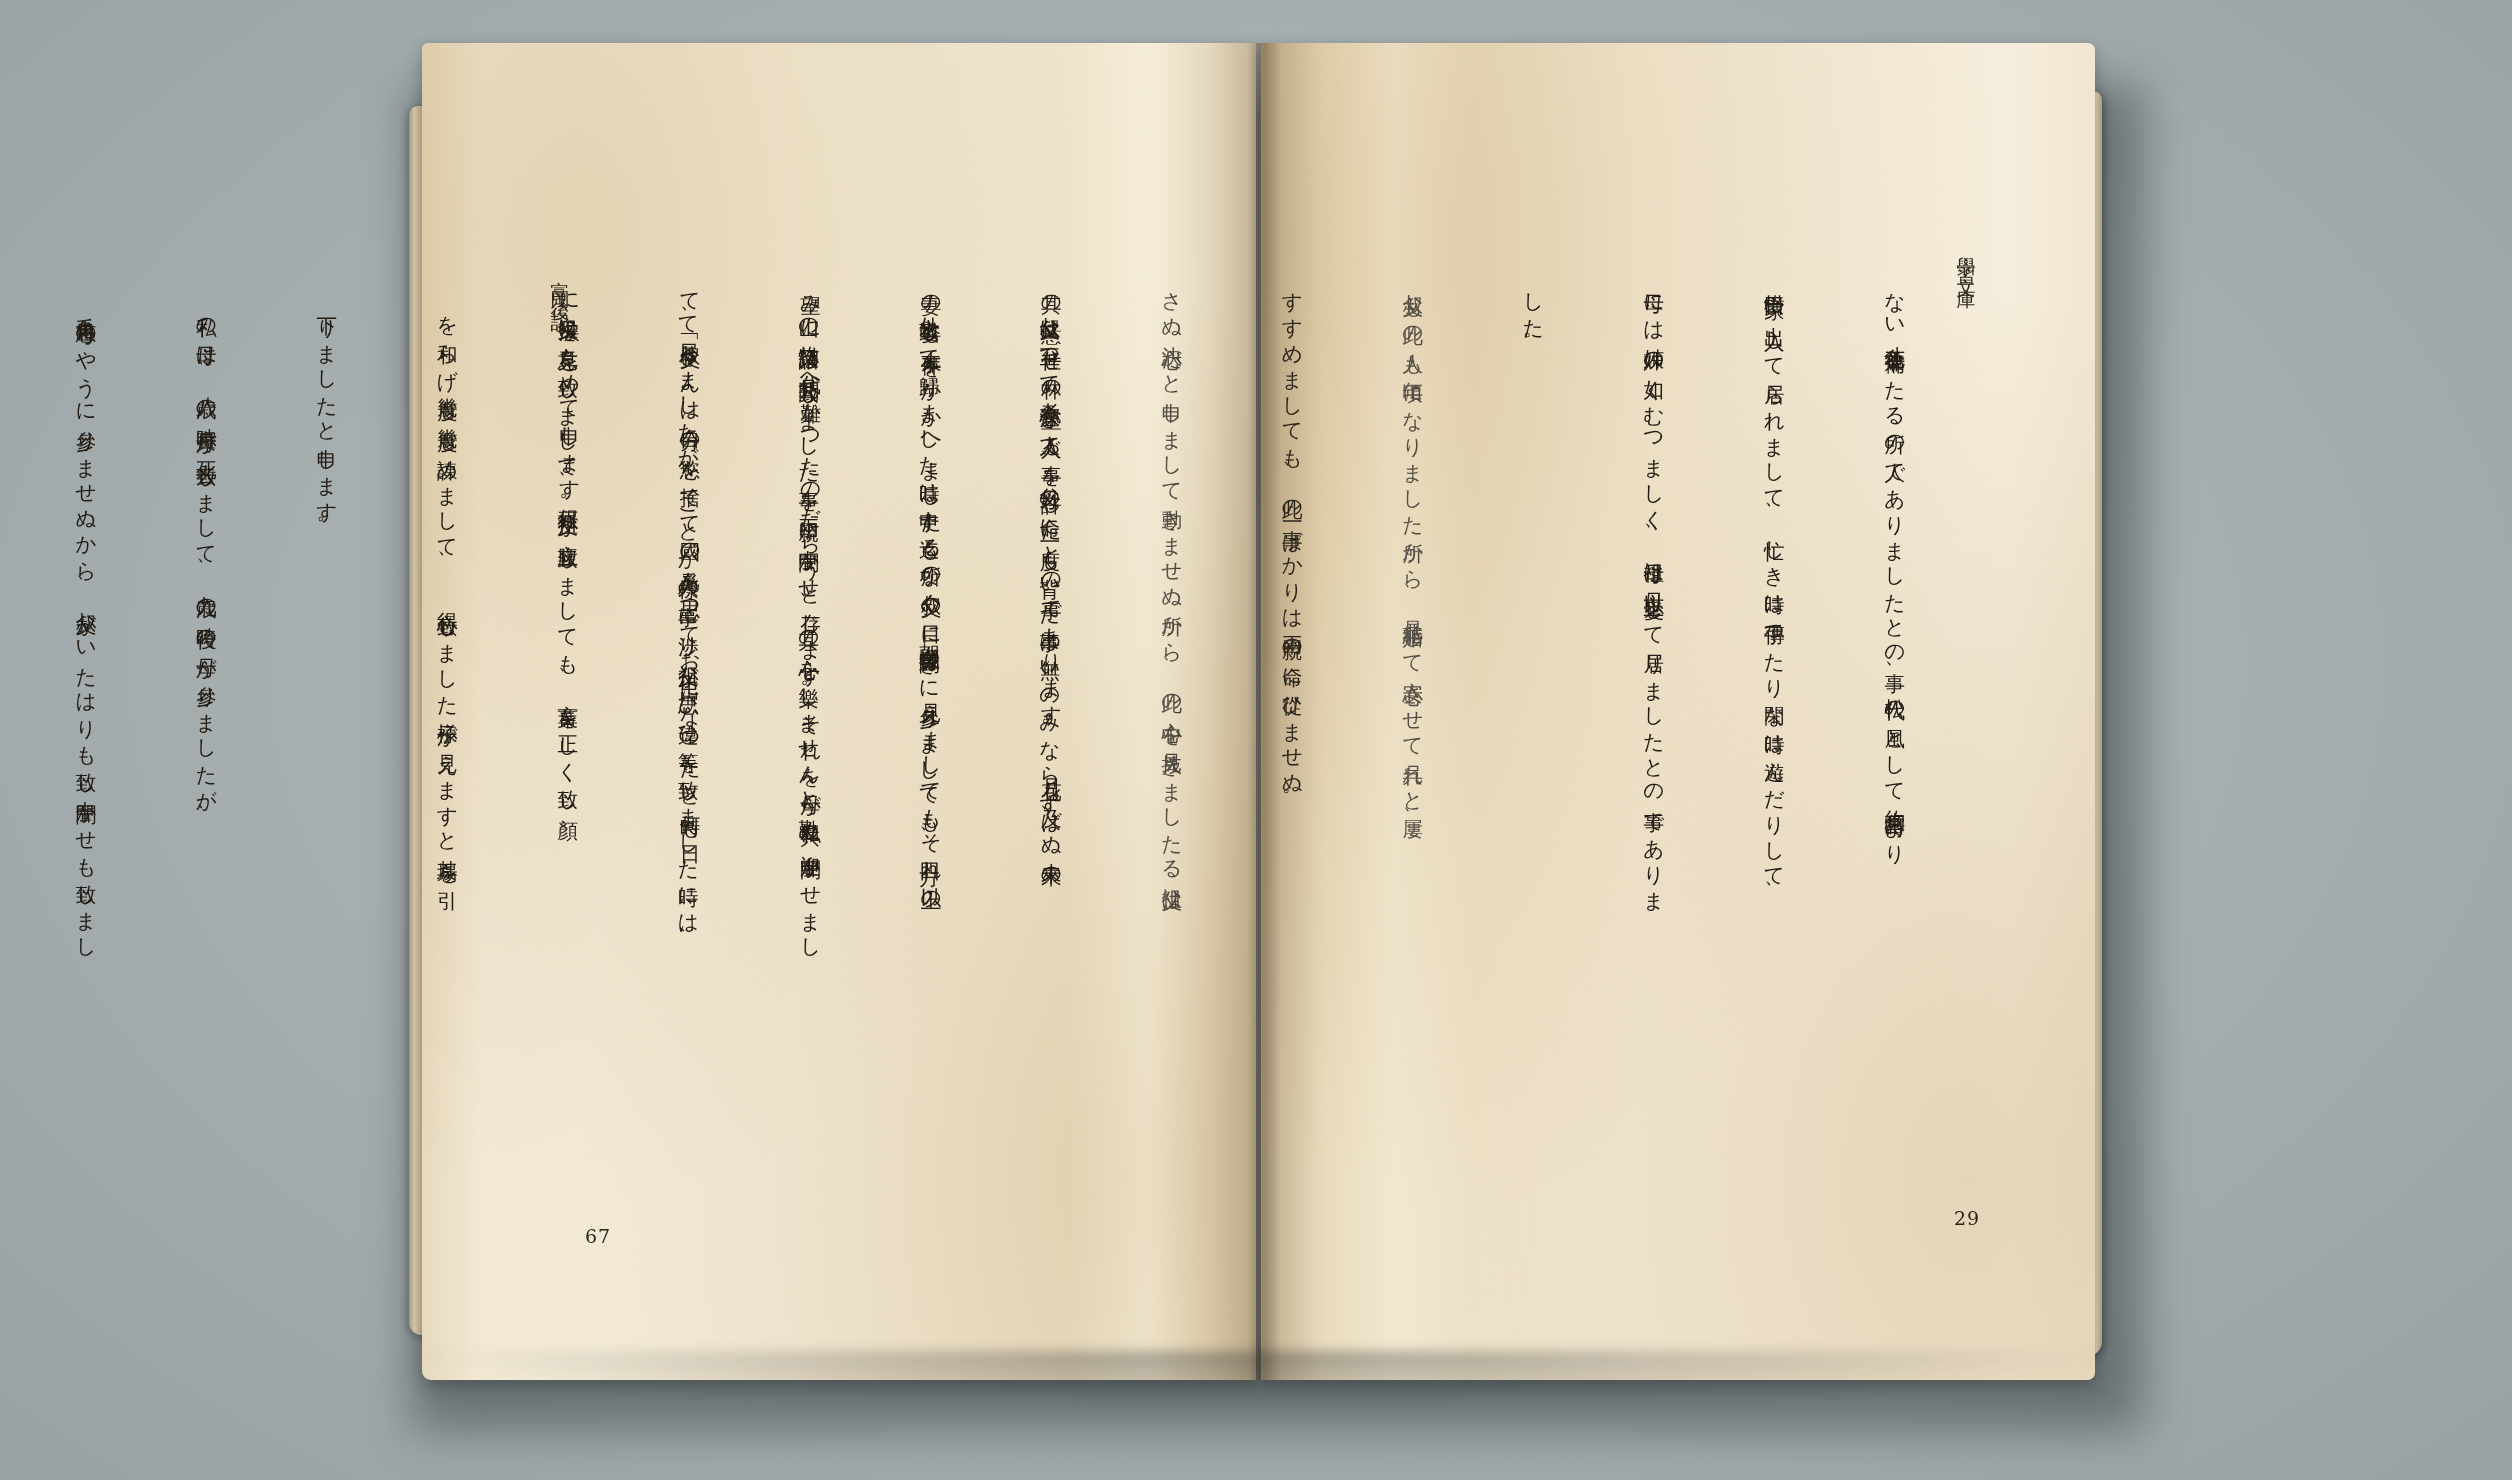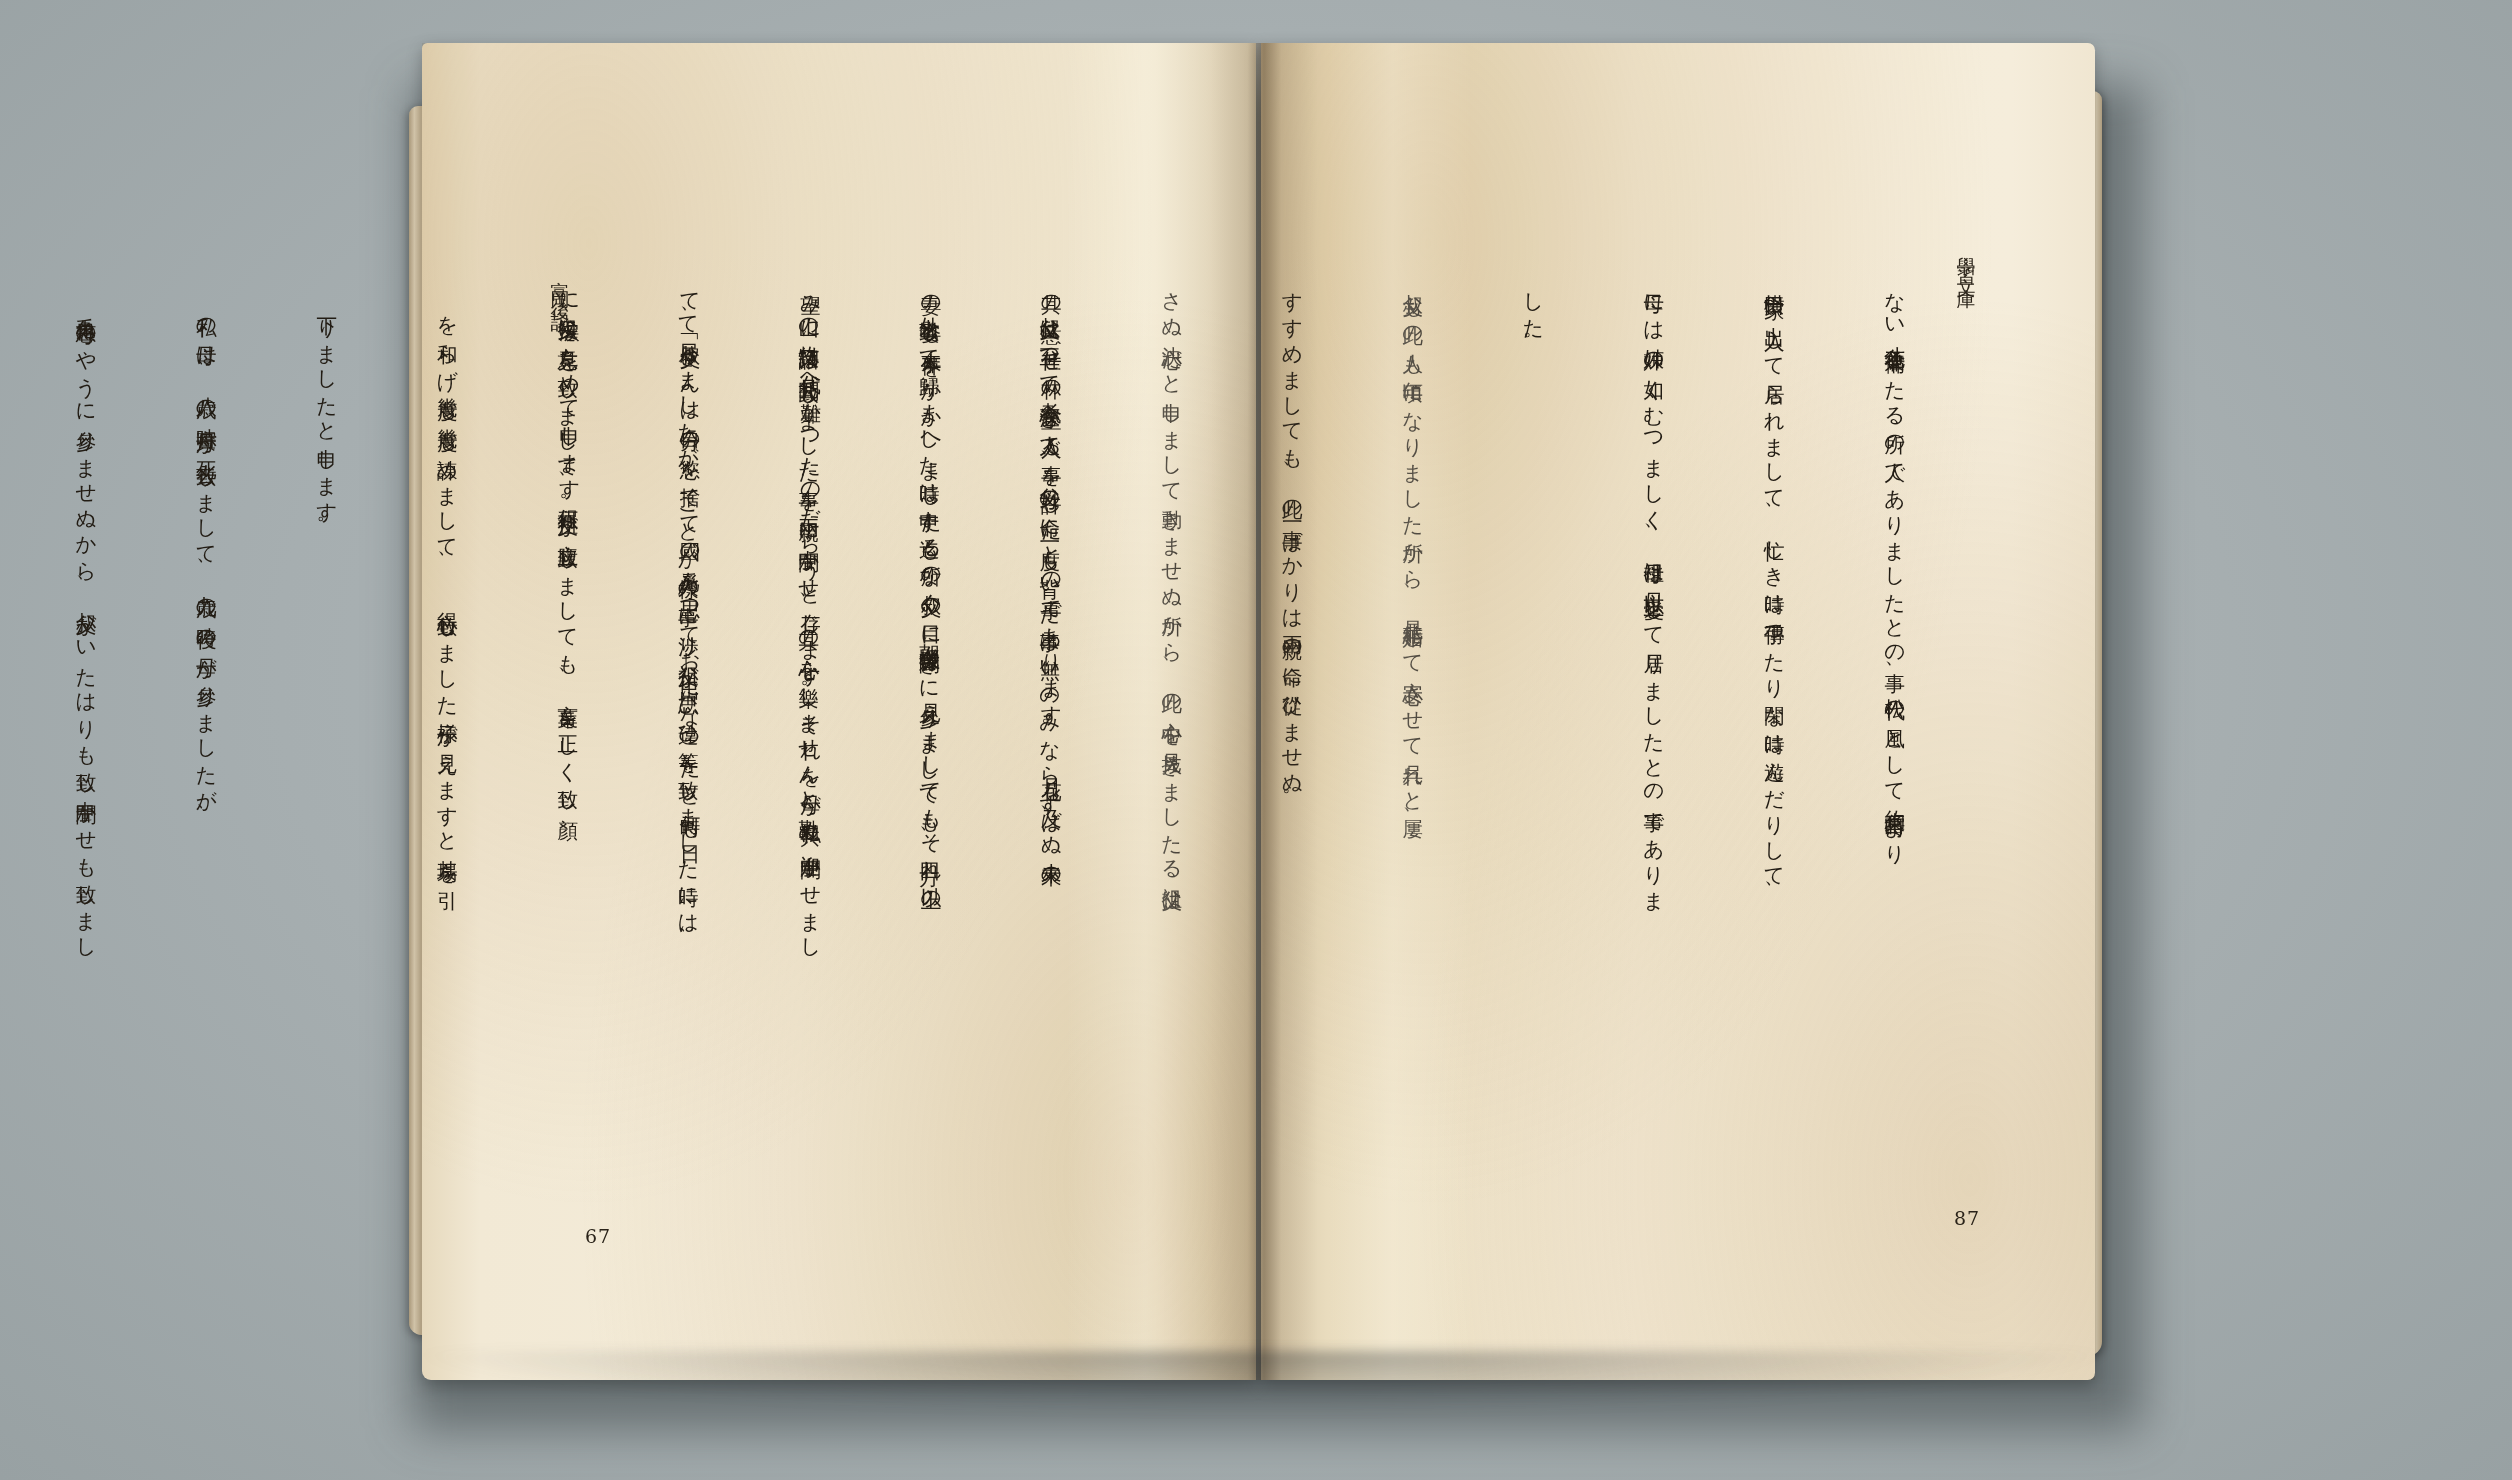--- a/index.html
+++ b/index.html
@@ -247,21 +247,21 @@
         <span class="line">叔父も此の人も年頃になりました所から、是非結婚して安心させて呉れと屢、</span>
         <span class="line">すすめましても、此の一事ばかりは兩親の命に從ひませぬ。</span>
         <span class="line">さぬ決心だと申しまして動きませぬ所から、此の心中を見抜きましたる祖父は、</span>
         <span class="line">其の意に任せ林の塾へ入る事を許したとの事であります。　月花も及ばぬ未來の</span>
         <span class="line">妻の姿も大事件をかかへましたる所の叔父の目には、見えましてもそれ以上の</span>
         <span class="line">望みには代へ難かつたのだらうと存じます。それを母が私共に迎申聞かせまし</span>
         <span class="line">て、「叔父さんは自分の慾を捨てて國の爲を思つてお出になつた」と何時も日</span>
         <span class="line">に涙をためて申します。</span>
       </div>
 
-      <div class="folio right-folio">87</div>
+      <div class="folio right-folio">29</div>
     </div>
 
     <div class="curve-hl l"></div>
     <div class="curve-hl r"></div>
     <div class="gutter"></div>
     <div class="bottom-shadow"></div>
   </div>
 </div>
 
 

